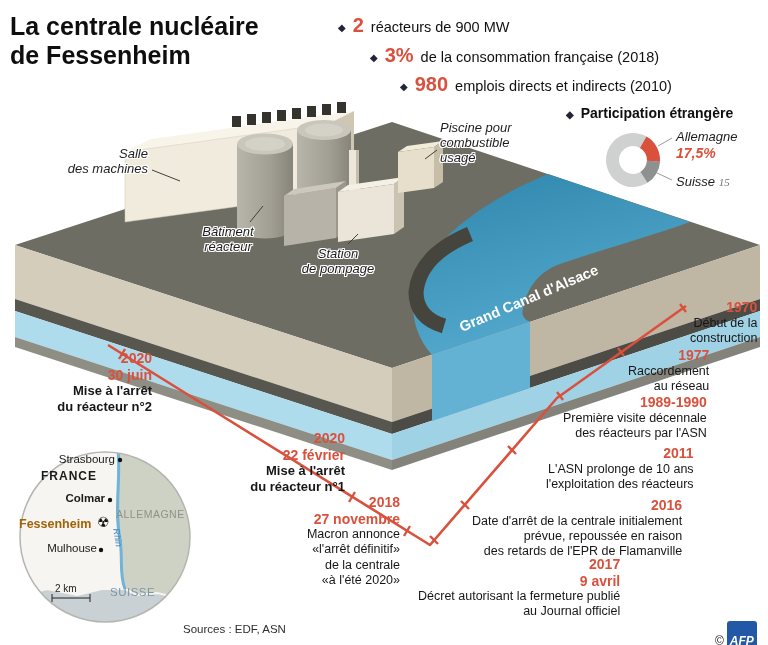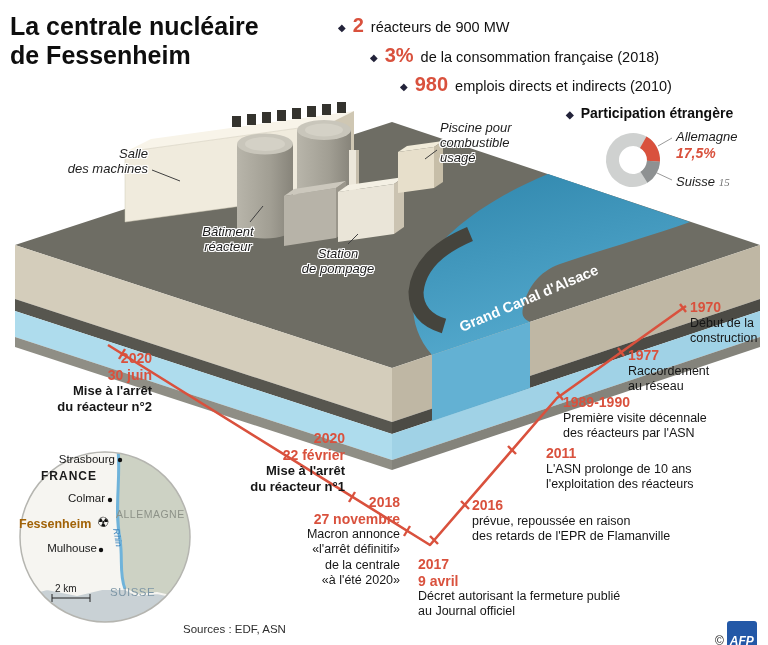--- a/index.html
+++ b/index.html
@@ -18,21 +18,21 @@
   .donut-label{font-style:italic;font-size:13px;color:#1c1c1c;line-height:1.15;}
   .donut-val-red{font-style:italic;font-size:14px;font-weight:bold;color:#d9513d;}
   .donut-val-gray{font-style:italic;font-size:11px;color:#737373;font-family:Liberation Serif, serif;}
   .plant-label{
     font-style:italic;font-size:13px;color:#1d1d1d;line-height:1.16;
     text-shadow:1px 0 0 #fff,-1px 0 0 #fff,0 1px 0 #fff,0 -1px 0 #fff,
                 1px 1px 0 #fff,-1px -1px 0 #fff,1px -1px 0 #fff,-1px 1px 0 #fff;
   }
   .tl{line-height:1.22;font-size:12.5px;color:#161616;}
   .tl .year{color:#d9513d;font-weight:bold;font-size:14px;line-height:1.18;}
-  .tl-right{text-align:left;}
+  .tl-right{text-align:right;}
   .tl-left{text-align:right;}
   .tl .boldline{font-weight:bold;font-size:13px;}
   .map-city{font-size:11.5px;color:#1a1a1a;}
   .map-region{font-weight:bold;}
   .footer-text{font-size:11.5px;color:#2e2e2e;}
   .afp-box{
     width:30px;height:40px;background:#2358a7;border-radius:3px;
     display:flex;align-items:center;justify-content:center;
     color:#fff;font-weight:bold;font-style:italic;font-size:12px;
   }
@@ -227,20 +227,21 @@
   <div>Première visite décennale</div>
   <div>des réacteurs par l'ASN</div>
 </div>
 <div class="abs tl tl-right" style="left:518px;top:445px;margin-left:28px;">
   <div class="year">2011</div>
   <div>L'ASN prolonge de 10 ans</div>
   <div>l'exploitation des réacteurs</div>
 </div>
 <div class="abs tl tl-right" style="left:472px;top:497px;">
   <div class="year">2016</div>
+  <div>Date d'arrêt de la centrale initialement</div>
   <div>prévue, repoussée en raison</div>
   <div>des retards de l'EPR de Flamanville</div>
 </div>
 <div class="abs tl tl-right" style="left:418px;top:556px;">
   <div class="year">2017</div>
   <div class="year">9 avril</div>
   <div>Décret autorisant la fermeture publié</div>
   <div>au Journal officiel</div>
 </div>
 
@@ -287,21 +288,21 @@
         <line x1="35" y1="149" x2="73" y2="149"></line>
         <line x1="35" y1="145" x2="35" y2="153"></line>
         <line x1="73" y1="145" x2="73" y2="153"></line>
       </g>
     </g>
     <circle cx="88" cy="88" r="85" fill="none" stroke="#b5b5b0" stroke-width="1.5"></circle>
   </svg>
 
   <div class="abs map-city" style="left:30px;top:4px;width:68px;text-align:right;">Strasbourg</div>
   <div class="abs map-city map-region" style="left:24px;top:20px;font-size:12px;letter-spacing:1px;">FRANCE</div>
-  <div class="abs map-city" style="left:36px;top:43px;width:52px;text-align:right;">Colmar</div>
+  <div class="abs map-city" style="left:36px;top:43px;width:52px;text-align:right;font-weight:bold;">Colmar</div>
   <div class="abs map-city" style="left:2px;top:68px;color:#a16207;font-weight:bold;font-size:12.5px;">Fessenheim</div>
   <div class="abs" style="left:80px;top:65px;font-size:14px;color:#111;">☢</div>
   <div class="abs map-city" style="left:20px;top:93px;width:60px;text-align:right;">Mulhouse</div>
   <div class="abs map-city" style="left:99px;top:59px;color:#8d9288;font-size:10.5px;letter-spacing:0.5px;">ALLEMAGNE</div>
   <div class="abs map-city" style="left:93px;top:137px;color:#7d96a6;font-size:11.5px;letter-spacing:0.5px;">SUISSE</div>
   <div class="abs" style="left:38px;top:134px;font-size:10px;color:#222;">2 km</div>
 </div>
 
 <div class="abs footer-text" style="left:183px;top:623px;">Sources : EDF, ASN</div>
 <div class="abs" style="left:715px;top:621px;display:flex;align-items:center;gap:3px;">

